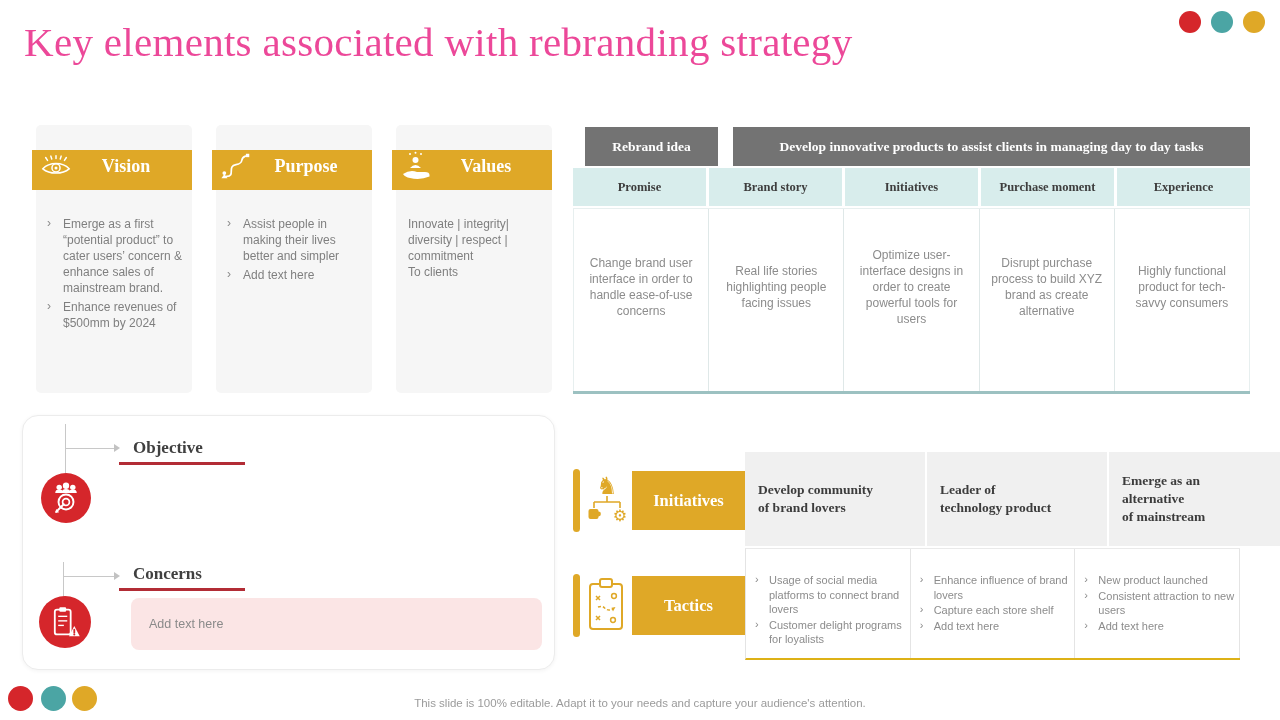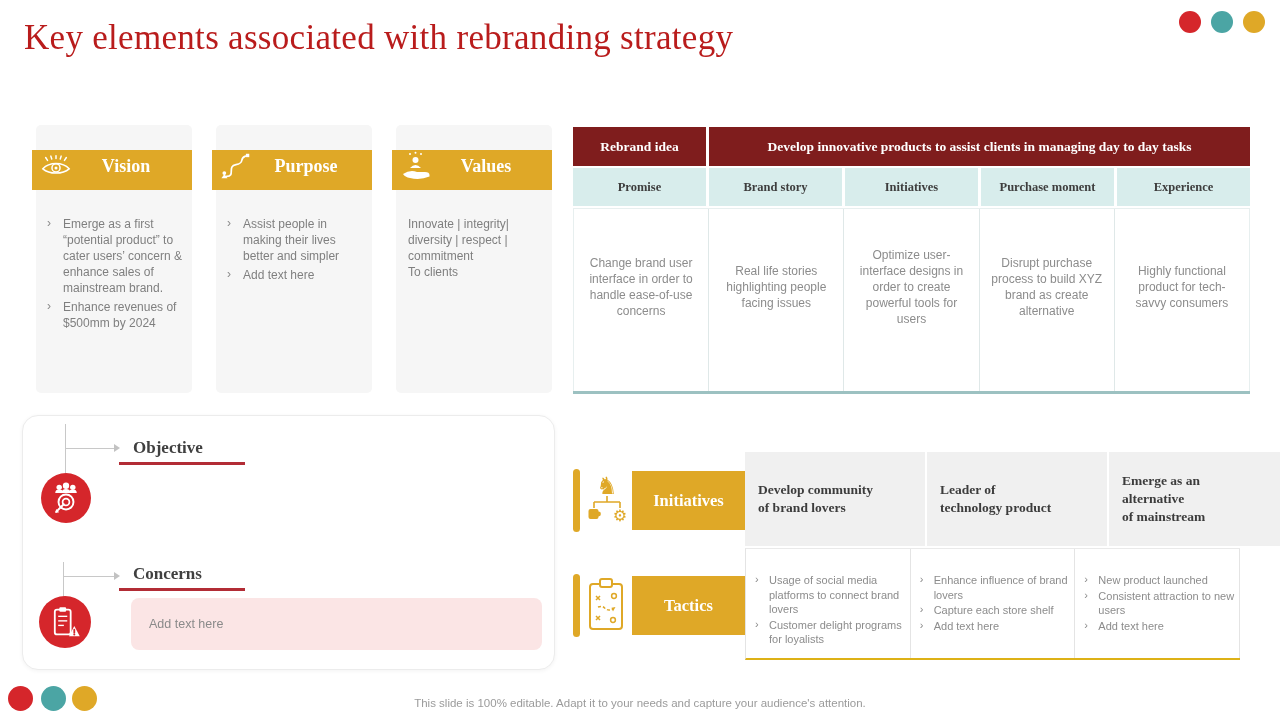--- a/index.html
+++ b/index.html
@@ -4,22 +4,22 @@
 <style>
   * { margin:0; padding:0; box-sizing:border-box; }
   html,body { background:#e9e9e9; }
   .slide {
     position:relative; width:1280px; height:720px; background:#ffffff;
     font-family:"Liberation Sans", sans-serif; overflow:hidden; margin:0 auto;
   }
   
   .title {
     position:absolute; left:24px; top:18px;
-    font-family:"Liberation Serif", serif; font-size:35px; font-weight:400;
-    color:#b91c1c; letter-spacing:.3px;
+    font-family:"Liberation Serif", serif; font-size:41px; font-weight:400;
+    color:#ec4899; letter-spacing:.3px;
   }
   .subtitle { position:absolute; left:26px; top:81px; font-size:11.5px; color:#9b9b9b; }
   .dot { position:absolute; border-radius:50%; }
   .dot-sm { width:22px; height:22px; }
   .dot-lg { width:25px; height:25px; }
 
   
   .info-card { position:absolute; top:125px; width:156px; height:268px; background:#f6f6f6; border-radius:5px; }
   .card-band {
     position:absolute; left:-4px; width:160px; top:25px; height:40px; background:#dfa827;
@@ -34,22 +34,22 @@
     color:#7f7f7f; font-size:12px; line-height:1.33; }
   ul.bullets { list-style:none; }
   ul.bullets li { position:relative; padding-left:23px; margin-bottom:3px; }
   ul.bullets li::before { content:"\203A"; position:absolute; left:7px; top:-1px; color:#8a8a8a; }
   .card-text { white-space:pre-line; padding-left:8px; }
 
   
   .rebrand { position:absolute; left:573px; top:127px; width:677px; }
   .rb-head { display:flex; gap:3px; height:39px; }
   .rb-head .cell {
-    background:#7f1d1d; color:#fff; font-family:"Liberation Serif", serif; font-weight:700;
-    font-size:13.5px; display:flex; align-items:center; justify-content:center; text-align:center;
+    background:#737373; color:#fff; font-family:"Liberation Serif", serif; font-weight:700;
+    font-size:13.5px; display:flex; align-items:center; justify-content:center; text-align:center;margin-left:12px;
   }
   .rb-h1 { width:133px; } .rb-h2 { flex:1; }
   .rb-sub { display:flex; gap:3px; height:38px; margin-top:2px; }
   .rb-sub .cell {
     flex:1; background:#d8edec; color:#3e3e3e; font-family:"Liberation Serif", serif; font-weight:600;
     font-size:12.5px; display:flex; align-items:center; justify-content:center; text-align:center;
   }
   .rb-body { display:flex; height:183px; margin-top:2px; border:1px solid #e7efef; border-bottom:none; }
   .rb-body .cell {
     flex:1; border-right:1px solid #dfe8e8; display:flex; align-items:center; justify-content:center;

